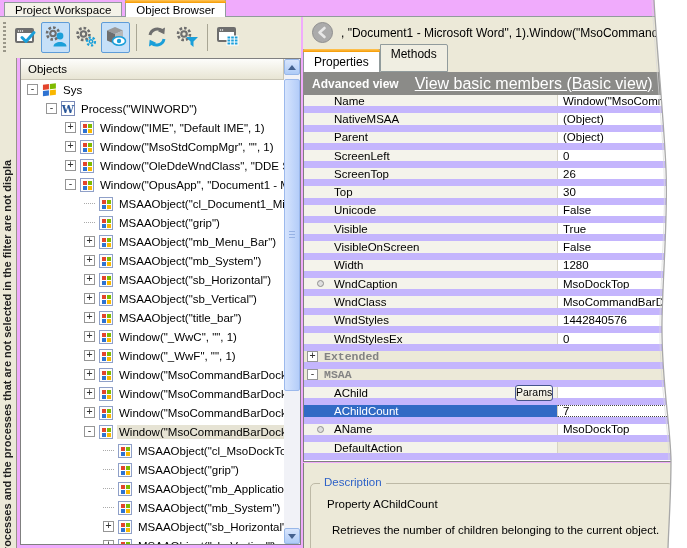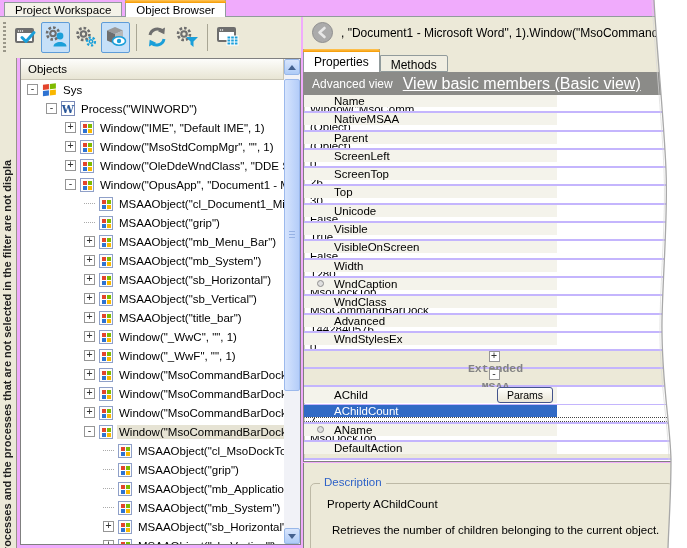--- a/index.html
+++ b/index.html
@@ -57,46 +57,46 @@
   #sthumb::after{content:"";position:absolute;left:4px;right:4px;top:50%;margin-top:-4px;height:8px;
         background:repeating-linear-gradient(#96B2E4 0 1px,transparent 1px 3px);}
 
   
   #inspector{position:absolute;left:303px;top:17px;width:384px;height:531px;}
   #crumbbar{position:absolute;left:0;top:0;right:0;height:32px;background:var(--beige,#ECE9D8);}
   #backbtn{position:absolute;left:9px;top:5px;width:21px;height:21px;padding:0;border:none;background:none;}
   #crumbtext{position:absolute;left:38px;top:9px;font-size:12px;white-space:nowrap;}
   #ptabbg{position:absolute;left:0;top:32px;right:0;height:23px;background:var(--beige,#ECE9D8);}
   #ptabs{position:absolute;left:0;top:32px;height:23px;display:flex;align-items:flex-end;}
-  .ptab{border:1px solid #919B9C;background:#F0EEE2;padding:0 10px;height:17px;line-height:19px;font-size:12px;
+  .ptab{border:1px solid #919B9C;background:#F0EEE2;padding:0 10px;height:28px;line-height:19px;font-size:12px;
         border-radius:0 2px 0 0;}
   .ptab.active{position:relative;background:#fff;height:23px;line-height:24px;border-bottom:none;border-radius:0;}
   .ptab.active::before{content:"";position:absolute;left:-1px;top:-1px;right:-1px;height:3px;
         background:linear-gradient(#FFC558,var(--accent,#F59A00));border-radius:2px 2px 0 0;}
   #viewbar{position:absolute;left:0;top:55px;right:0;height:23px;background:#8B8B88;color:#fff;
         display:flex;align-items:center;padding-left:9px;}
-  #viewbar .vtitle{font-weight:normal;font-size:12px;margin-right:10px;}
+  #viewbar .vtitle{font-weight:bold;font-size:12px;margin-right:16px;}
   #viewbar .vlink{font-size:16px;text-decoration:underline;color:#fff;cursor:pointer;}
 
   
   #grid{position:absolute;left:0;top:78px;right:0;height:367px;background:#fff;
         border-left:1px solid #808080;border-bottom:1px solid #808080;overflow:hidden;}
-  .grow{display:flex;height:18.3px;border-bottom:2px solid #c4b5fd;align-items:stretch;flex-direction:column;}
+  .grow{display:flex;height:18.3px;border-bottom:7px solid #c4b5fd;align-items:stretch;}
   .gname{width:253px;flex:none;display:flex;align-items:center;padding-left:30px;background:#F4F3EB;position:relative;}
   .gval{flex:1;display:flex;align-items:center;padding-left:5px;background:#fff;border-left:1px solid #D6D3C4;
         overflow:hidden;white-space:nowrap;}
   .gval.beige{background:var(--beige,#ECE9D8);}
   .mk{position:absolute;left:13px;width:7px;height:7px;border:1px solid #8F8F8F;border-radius:50%;background:#DFDFDF;}
   .grow.group{background:var(--beige,#ECE9D8);height:18px;align-items:center;}
   .gt{flex:none;width:11px;height:11px;border:1px solid #969696;background:#fff;color:#333;
         font-family:"DejaVu Sans Mono",monospace;font-size:10px;line-height:8px;text-align:center;margin:0 6px 0 3px;}
   .gname2{font-weight:bold;color:#838383;font-family:Liberation Mono, monospace;}
   .grow.sel .gname{background:var(--selblue,#316AC5);color:#fff;align-items:flex-end;}
   .grow.sel .gval{border-top:1px dotted #444;border-bottom:1px dotted #444;}
-  .pbtn{margin-left:auto;margin-right:4px;width:56px;height:16px;border:1px solid #44548C;border-radius:3px;
+  .pbtn{margin-left:auto;margin-right:4px;width:38px;height:16px;border:1px solid #44548C;border-radius:3px;
         background:linear-gradient(#FEFEFA,#E9E5D6);font-size:10.5px;line-height:13px;text-align:center;
         font-family:"Liberation Sans",sans-serif;padding:0;}
 
   
   #descarea{position:absolute;left:0;top:446px;right:0;bottom:0;background:var(--beige,#ECE9D8);
         border-left:1px solid #808080;}
   #descbox{position:absolute;left:6px;top:20px;right:14px;height:70px;border:1px solid #BDB9A6;border-radius:5px;}
   #desclabel{position:absolute;left:9px;top:-8px;background:var(--beige,#ECE9D8);padding:0 4px;color:#2E62C8;text-align:right;}
   #descp1{position:absolute;left:16px;top:14px;}
   #descp2{position:absolute;left:21px;top:40px;}
@@ -644,21 +644,21 @@
           <div class="gval">MsoDockTop</div>
         </div>
         <div class="grow">
           <div class="gname">
             <span>WndClass</span>
           </div>
           <div class="gval">MsoCommandBarDock</div>
         </div>
         <div class="grow">
           <div class="gname">
-            <span>Advanced</span>
+            <span>WndStyles</span>
           </div>
           <div class="gval">1442840576</div>
         </div>
         <div class="grow">
           <div class="gname">
             <span>WndStylesEx</span>
           </div>
           <div class="gval">0</div>
         </div>
         <div class="grow group">

